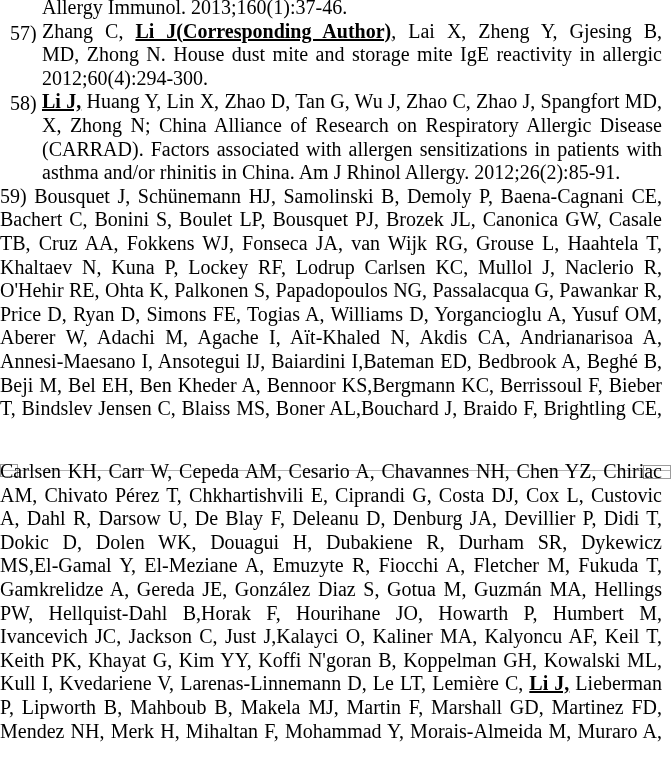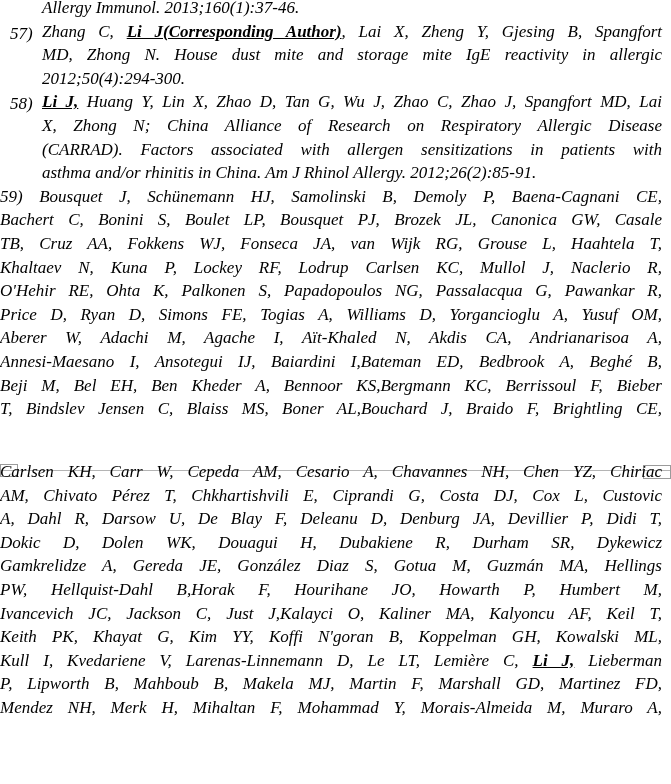--- a/index.html
+++ b/index.html
@@ -7,23 +7,22 @@
     padding: 0;
     background: #ffffff;
   }
   .doc {
     position: relative;
     width: 671px;
     height: 784px;
     background: #ffffff;
     overflow: hidden;
     font-family: "Liberation Serif", "DejaVu Serif", serif;
-    font-size: 17px;
+    font-size: 20px;
     color: #000000;
-    font-style: italic;
   }
   .lines-block {
     position: absolute;
     left: 0;
     width: 671px;
   }
   .p1 { top: -4px; }
   .p2 { top: 460px; }
   .line {
     position: relative;
@@ -73,21 +72,21 @@
   }
 </style>
 </head>
 <body>
 
 <div class="doc">
   <div id="page1-lines" class="lines-block p1">
       <div class="line ind-a left"><span class="seg">Allergy Immunol. 2013;160(1):37-46.</span></div>
       <div class="line ind-a just"><span class="refnum">57)</span><span class="seg">Zhang C, </span><span class="seg bu">Li J(Corresponding Author)</span><span class="seg">, Lai X, Zheng Y, Gjesing B, Spangfort</span></div>
       <div class="line ind-a just"><span class="seg">MD, Zhong N. House dust mite and storage mite IgE reactivity in allergic</span></div>
-      <div class="line ind-a left"><span class="seg">2012;50(4):294-300.</span></div>
+      <div class="line ind-a left"><span class="seg">2012;60(4):294-300.</span></div>
       <div class="line ind-a just"><span class="refnum">58)</span><span class="seg bu">Li J,</span><span class="seg"> Huang Y, Lin X, Zhao D, Tan G, Wu J, Zhao C, Zhao J, Spangfort MD, Lai</span></div>
       <div class="line ind-a just"><span class="seg">X, Zhong N; China Alliance of Research on Respiratory Allergic Disease</span></div>
       <div class="line ind-a just"><span class="seg">(CARRAD). Factors associated with allergen sensitizations in patients with</span></div>
       <div class="line ind-a left"><span class="seg">asthma and/or rhinitis in China. Am J Rhinol Allergy. 2012;26(2):85-91.</span></div>
       <div class="line ind-b just"><span class="seg">59) Bousquet J, Schünemann HJ, Samolinski B, Demoly P, Baena-Cagnani CE,</span></div>
       <div class="line ind-b just"><span class="seg">Bachert C, Bonini S, Boulet LP, Bousquet PJ, Brozek JL, Canonica GW, Casale</span></div>
       <div class="line ind-b just"><span class="seg">TB, Cruz AA, Fokkens WJ, Fonseca JA, van Wijk RG, Grouse L, Haahtela T,</span></div>
       <div class="line ind-b just"><span class="seg">Khaltaev N, Kuna P, Lockey RF, Lodrup Carlsen KC, Mullol J, Naclerio R,</span></div>
       <div class="line ind-b just"><span class="seg">O'Hehir RE, Ohta K, Palkonen S, Papadopoulos NG, Passalacqua G, Pawankar R,</span></div>
       <div class="line ind-b just"><span class="seg">Price D, Ryan D, Simons FE, Togias A, Williams D, Yorgancioglu A, Yusuf OM,</span></div>
@@ -99,20 +98,21 @@
 
   <div class="pb-rule" style="background: rgb(180, 180, 180);"></div>
   <div class="pb-box pb-box-l" style="border: 1px solid rgb(155, 155, 155);"></div>
   <div class="pb-box pb-box-r" style="border: 1px solid rgb(155, 155, 155);"></div>
 
   <div id="page2-lines" class="lines-block p2">
       <div class="line ind-b just"><span class="seg">Carlsen KH, Carr W, Cepeda AM, Cesario A, Chavannes NH, Chen YZ, Chiriac</span></div>
       <div class="line ind-b just"><span class="seg">AM, Chivato Pérez T, Chkhartishvili E, Ciprandi G, Costa DJ, Cox L, Custovic</span></div>
       <div class="line ind-b just"><span class="seg">A, Dahl R, Darsow U, De Blay F, Deleanu D, Denburg JA, Devillier P, Didi T,</span></div>
       <div class="line ind-b just"><span class="seg">Dokic D, Dolen WK, Douagui H, Dubakiene R, Durham SR, Dykewicz</span></div>
+      <div class="line ind-b just"><span class="seg">MS,El-Gamal Y, El-Meziane A, Emuzyte R, Fiocchi A, Fletcher M, Fukuda T,</span></div>
       <div class="line ind-b just"><span class="seg">Gamkrelidze A, Gereda JE, González Diaz S, Gotua M, Guzmán MA, Hellings</span></div>
       <div class="line ind-b just"><span class="seg">PW, Hellquist-Dahl B,Horak F, Hourihane JO, Howarth P, Humbert M,</span></div>
       <div class="line ind-b just"><span class="seg">Ivancevich JC, Jackson C, Just J,Kalayci O, Kaliner MA, Kalyoncu AF, Keil T,</span></div>
       <div class="line ind-b just"><span class="seg">Keith PK, Khayat G, Kim YY, Koffi N'goran B, Koppelman GH, Kowalski ML,</span></div>
       <div class="line ind-b just"><span class="seg">Kull I, Kvedariene V, Larenas-Linnemann D, Le LT, Lemière C, </span><span class="seg bu">Li J,</span><span class="seg"> Lieberman</span></div>
       <div class="line ind-b just"><span class="seg">P, Lipworth B, Mahboub B, Makela MJ, Martin F, Marshall GD, Martinez FD,</span></div>
       <div class="line ind-b just"><span class="seg">Mendez NH, Merk H, Mihaltan F, Mohammad Y, Morais-Almeida M, Muraro A,</span></div>
     </div>
 </div>
 

